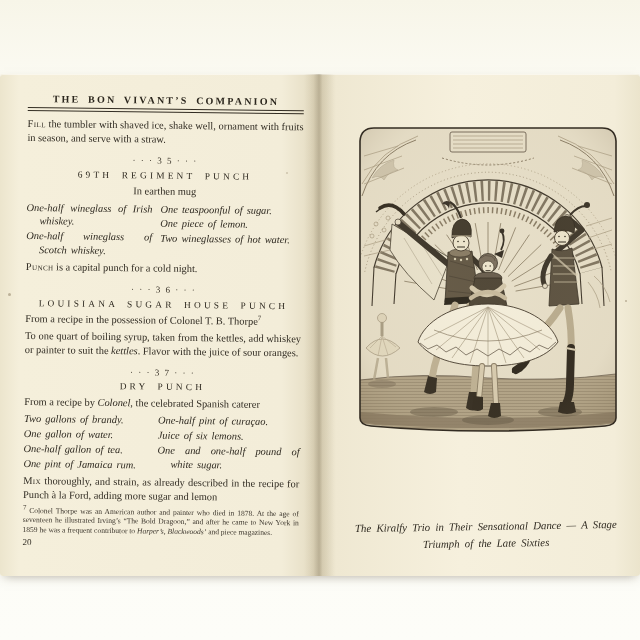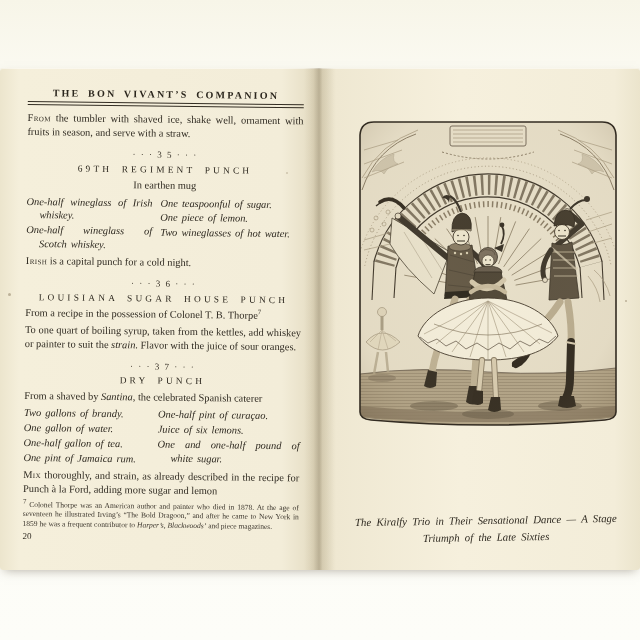--- a/index.html
+++ b/index.html
@@ -2,21 +2,21 @@
 <html><head>
 <meta charset="utf-8">
 <style>
   html,body{margin:0;padding:0;}
   body{
     width:640px;height:640px;overflow:hidden;position:relative;
     background:linear-gradient(180deg,#f7f5e8 0%,#fbfaf2 12%,#fdfdf8 100%);
     font-family:"Liberation Serif","DejaVu Serif",serif;
   }
   .book{
-    position:absolute;left:0;right:0;top:68px;height:502px;border-radius:3px;
+    position:absolute;left:0;right:0;top:74px;height:502px;border-radius:3px;
     background:
       linear-gradient(90deg,#ece5cd 0%,#f5efdb 3%,#f3edd9 44%,#e6dec5 48.5%,#d9d0b5 50%,#efe8d2 52.5%,#f6f0dd 72%,#f3edd9 96%,#ebe4cc 100%);
     box-shadow:0 4px 10px -4px rgba(100,90,70,.5), inset 0 1px 0 rgba(255,255,255,.5);
   }
   .gutter{
     position:absolute;left:304px;top:0;width:30px;height:100%;
     background:
       linear-gradient(90deg,transparent 49%,rgba(70,58,36,.5) 50%,transparent 51.5%),
       linear-gradient(90deg,rgba(146,128,94,0) 0%,rgba(146,128,94,.15) 32%,rgba(95,80,52,.26) 50%,rgba(146,128,94,.10) 62%,rgba(146,128,94,0) 100%);
   }
@@ -52,51 +52,51 @@
 </style>
 </head>
 <body>
 
 <div class="book">
 
   <div class="left-text">
     <div class="running-header">THE BON VIVANT’S COMPANION</div>
     <div class="rule"></div>
 
-    <div class="para"><span class="lead">From</span><span> the tumbler with shaved ice, shake well, ornament with fruits in season, and serve with a straw.</span></div>
+    <div class="para"><span class="lead">Fill</span><span> the tumbler with shaved ice, shake well, ornament with fruits in season, and serve with a straw.</span></div>
 
     <div>
       <div class="sec-num">· · · 3 5 · · ·</div>
       <div class="sec-title">69TH REGIMENT PUNCH</div>
       <div class="sec-sub">In earthen mug</div>
       <div class="cols">
         <div class="colA">
           <div class="ing">One-half wineglass of Irish whiskey.</div>
           <div class="ing">One-half wineglass of Scotch whiskey.</div>
         </div>
         <div class="colB">
           <div class="ing">One teaspoonful of sugar.</div>
           <div class="ing">One piece of lemon.</div>
           <div class="ing">Two wineglasses of hot water.</div>
         </div>
       </div>
-      <div class="note"><span class="lead">Irish</span><span> is a capital punch for a cold night.</span></div>
+      <div class="note"><span class="lead">Punch</span><span> is a capital punch for a cold night.</span></div>
     </div>
 
     <div>
       <div class="sec-num">· · · 3 6 · · ·</div>
       <div class="sec-title">LOUISIANA SUGAR HOUSE PUNCH</div>
       <div class="src"><span>From a recipe in the possession of Colonel T. B. Thorpe</span><sup class="fnmark">7</sup></div>
-      <div class="para" style="margin-top:3px;"><span>To one quart of boiling syrup, taken from the kettles, add whiskey or painter to suit the </span><span class="ital">strain</span><span>. Flavor with the juice of sour oranges.</span></div>
+      <div class="para" style="margin-top:3px;"><span>To one quart of boiling syrup, taken from the kettles, add whiskey or painter to suit the </span><span class="ital">kettles</span><span>. Flavor with the juice of sour oranges.</span></div>
     </div>
 
     <div>
       <div class="sec-num">· · · 3 7 · · ·</div>
       <div class="sec-title">DRY PUNCH</div>
-      <div class="src"><span>From a shaved by </span><span class="ital">Santina</span><span>, the celebrated Spanish caterer</span></div>
+      <div class="src"><span>From a recipe by </span><span class="ital">Colonel</span><span>, the celebrated Spanish caterer</span></div>
       <div class="cols">
         <div class="colA">
           <div class="ing">Two gallons of brandy.</div>
           <div class="ing">One gallon of water.</div>
           <div class="ing">One-half gallon of tea.</div>
           <div class="ing">One pint of Jamaica rum.</div>
         </div>
         <div class="colB">
           <div class="ing">One-half pint of curaçao.</div>
           <div class="ing">Juice of six lemons.</div>

